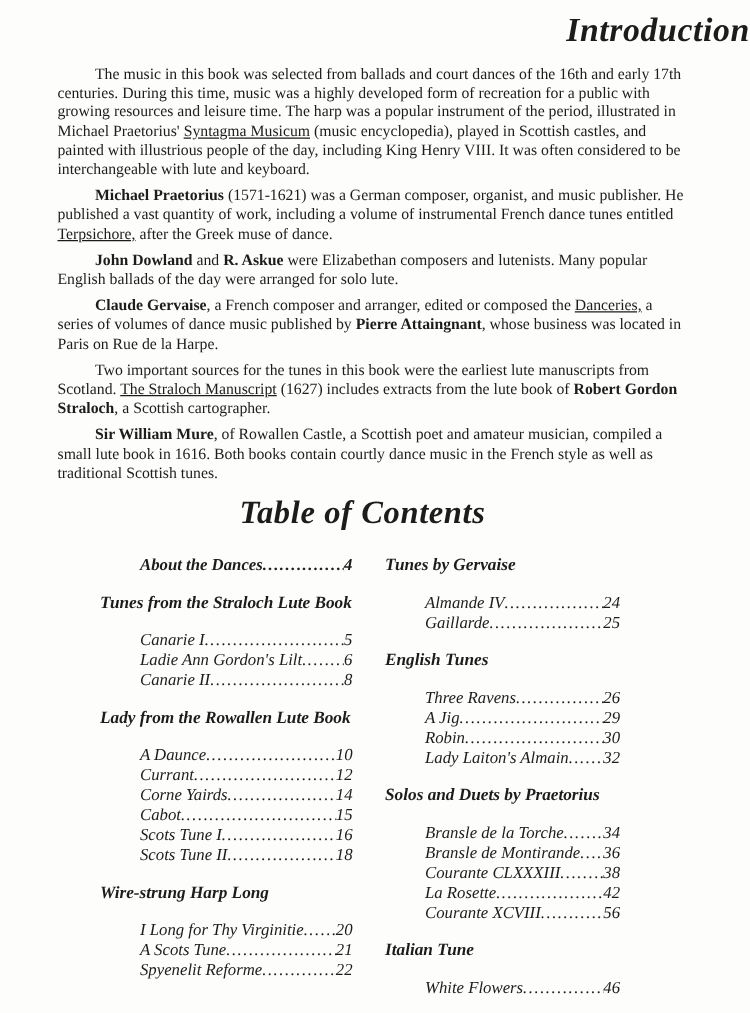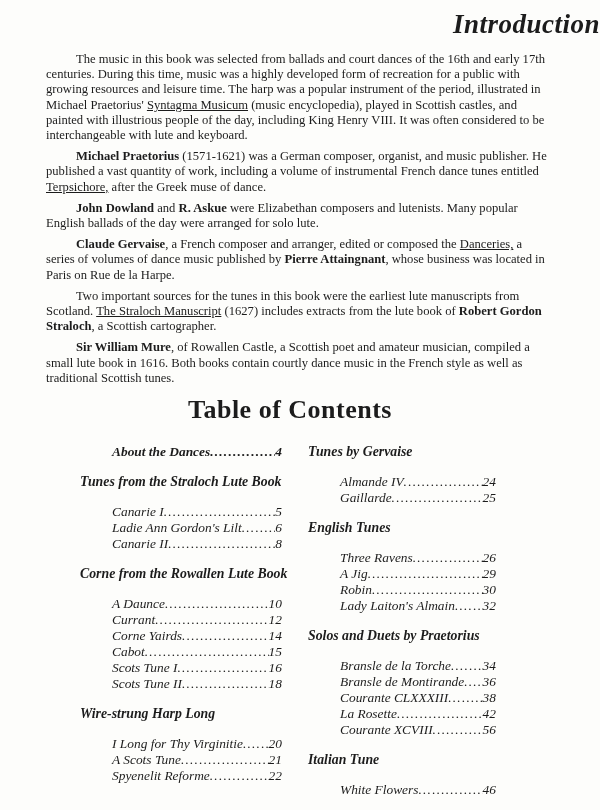--- a/index.html
+++ b/index.html
@@ -42,20 +42,21 @@
     position: absolute;
     top: 396px;
     left: 0;
     width: 100%;
   }
   .toc-title {
     margin: 0 20px 18px 0;
     text-align: center;
     font-size: 26px;
     font-weight: bold;
+    font-style: italic;
     letter-spacing: 0.5px;
     line-height: 28px;
   }
   .toc-columns {
     display: flex;
     margin-left: 80px;
     font-style: italic;
   }
   .toc-col-left { width: 202px; flex: 0 0 202px; }
   .toc-col-right { width: 188px; flex: 0 0 188px; margin-left: 26px; }
@@ -121,21 +122,21 @@
           <div class="toc-entry">
             <span class="toc-label">Ladie Ann Gordon's Lilt</span>
             <span class="toc-dots"></span>
             <span class="toc-page">6</span>
           </div>
           <div class="toc-entry">
             <span class="toc-label">Canarie II</span>
             <span class="toc-dots"></span>
             <span class="toc-page">8</span>
           </div>
-          <div class="toc-section">Corne from the Rowallen Lute Book</div>
+          <div class="toc-section">Lady from the Rowallen Lute Book</div>
           <div class="toc-entry">
             <span class="toc-label">A Daunce</span>
             <span class="toc-dots"></span>
             <span class="toc-page">10</span>
           </div>
           <div class="toc-entry">
             <span class="toc-label">Currant</span>
             <span class="toc-dots"></span>
             <span class="toc-page">12</span>
           </div>

